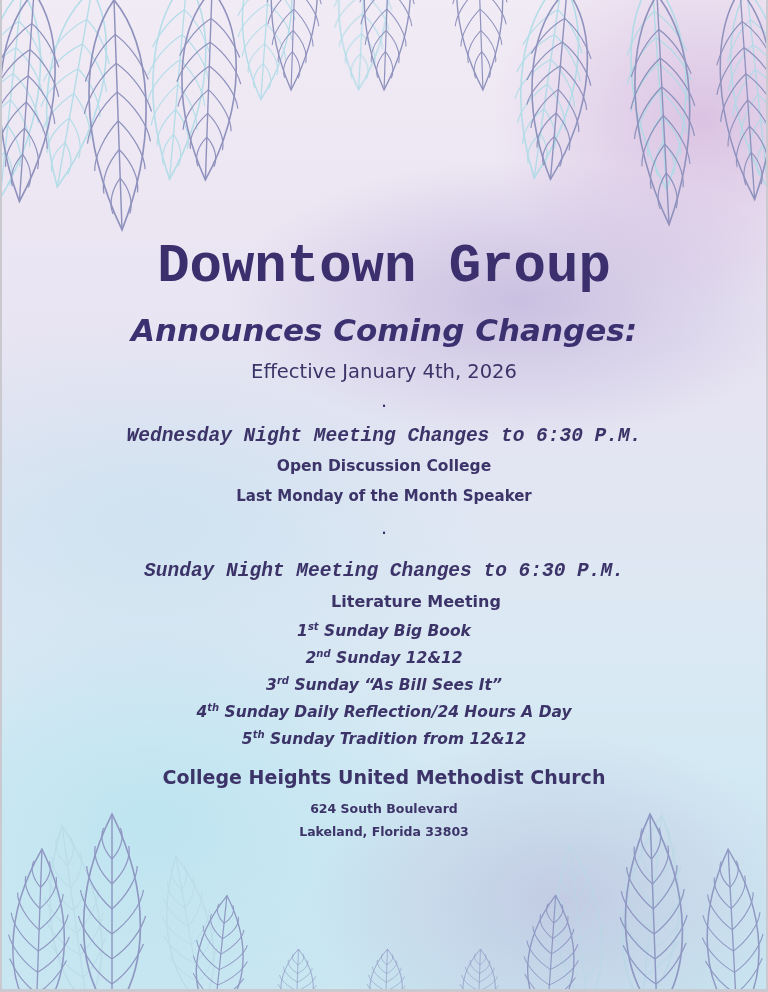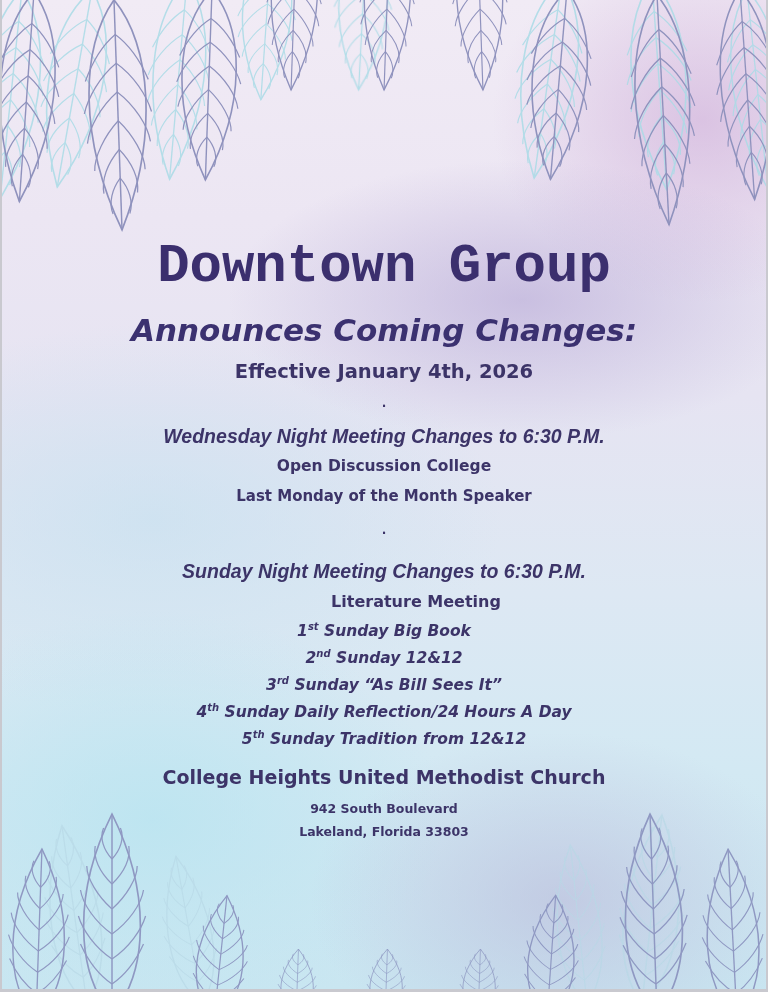--- a/index.html
+++ b/index.html
@@ -24,27 +24,27 @@
   .line { position: absolute; left: 0; width: 764px; text-align: center; white-space: nowrap; }
   .title {
     top: 236px; font-family: Liberation Mono, monospace; font-weight: bold;
     font-size: 54px; letter-spacing: 0px; color: #3b2f6e;
   }
   .subtitle {
     top: 312px; font-family: "DejaVu Sans", sans-serif; font-weight: bold; font-style: italic;
     font-size: 31px; color: #3b3170;
   }
   .effective {
-    top: 360px; font-family: "DejaVu Sans", sans-serif; font-weight: bold; font-size: 19.5px; color: #3c3468;
+    top: 360px; font-family: "DejaVu Sans", sans-serif; font-weight: normal; font-size: 19.5px; color: #3c3468;
   }
   .dot { font-family: "DejaVu Sans", sans-serif; font-weight: bold; font-size: 12px; color: #3c3468; }
   .dot1 { top: 396px; }
   .dot2 { top: 523px; }
   .meet-head {
-    font-family: Liberation Sans, sans-serif; font-style: italic; font-weight: bold;
+    font-family: Liberation Mono, monospace; font-style: italic; font-weight: bold;
     font-size: 19.5px; color: #3c3468;
   }
   .wed { top: 425px; }
   .sun { top: 560px; }
   .sub {
     font-family: "DejaVu Sans", sans-serif; font-weight: bold; font-size: 15.5px; color: #3c3468;
   }
   .open { top: 457px; }
   .last { top: 487px; font-size: 15px; }
   .lit { top: 592px; font-size: 16px; margin-left: 32px; }
@@ -148,16 +148,16 @@
     <div class="line meet-head sun">Sunday Night Meeting Changes to 6:30 P.M.</div>
     <div class="line sub lit">Literature Meeting</div>
 
     <div class="line item i1"><span>1</span><sup>st</sup> <span>Sunday Big Book</span></div>
     <div class="line item i2"><span>2</span><sup>nd</sup> <span>Sunday 12&amp;12</span></div>
     <div class="line item i3"><span>3</span><sup>rd</sup> <span>Sunday “As Bill Sees It”</span></div>
     <div class="line item i4"><span>4</span><sup>th</sup> <span>Sunday Daily Reflection/24 Hours A Day</span></div>
     <div class="line item i5"><span>5</span><sup>th</sup> <span>Sunday Tradition from 12&amp;12</span></div>
 
     <div class="line church">College Heights United Methodist Church</div>
-    <div class="line addr a1">942 South Boulevard</div>
+    <div class="line addr a1">624 South Boulevard</div>
     <div class="line addr a2">Lakeland, Florida 33803</div>
   </div>
 </div>
 
 </body></html>

